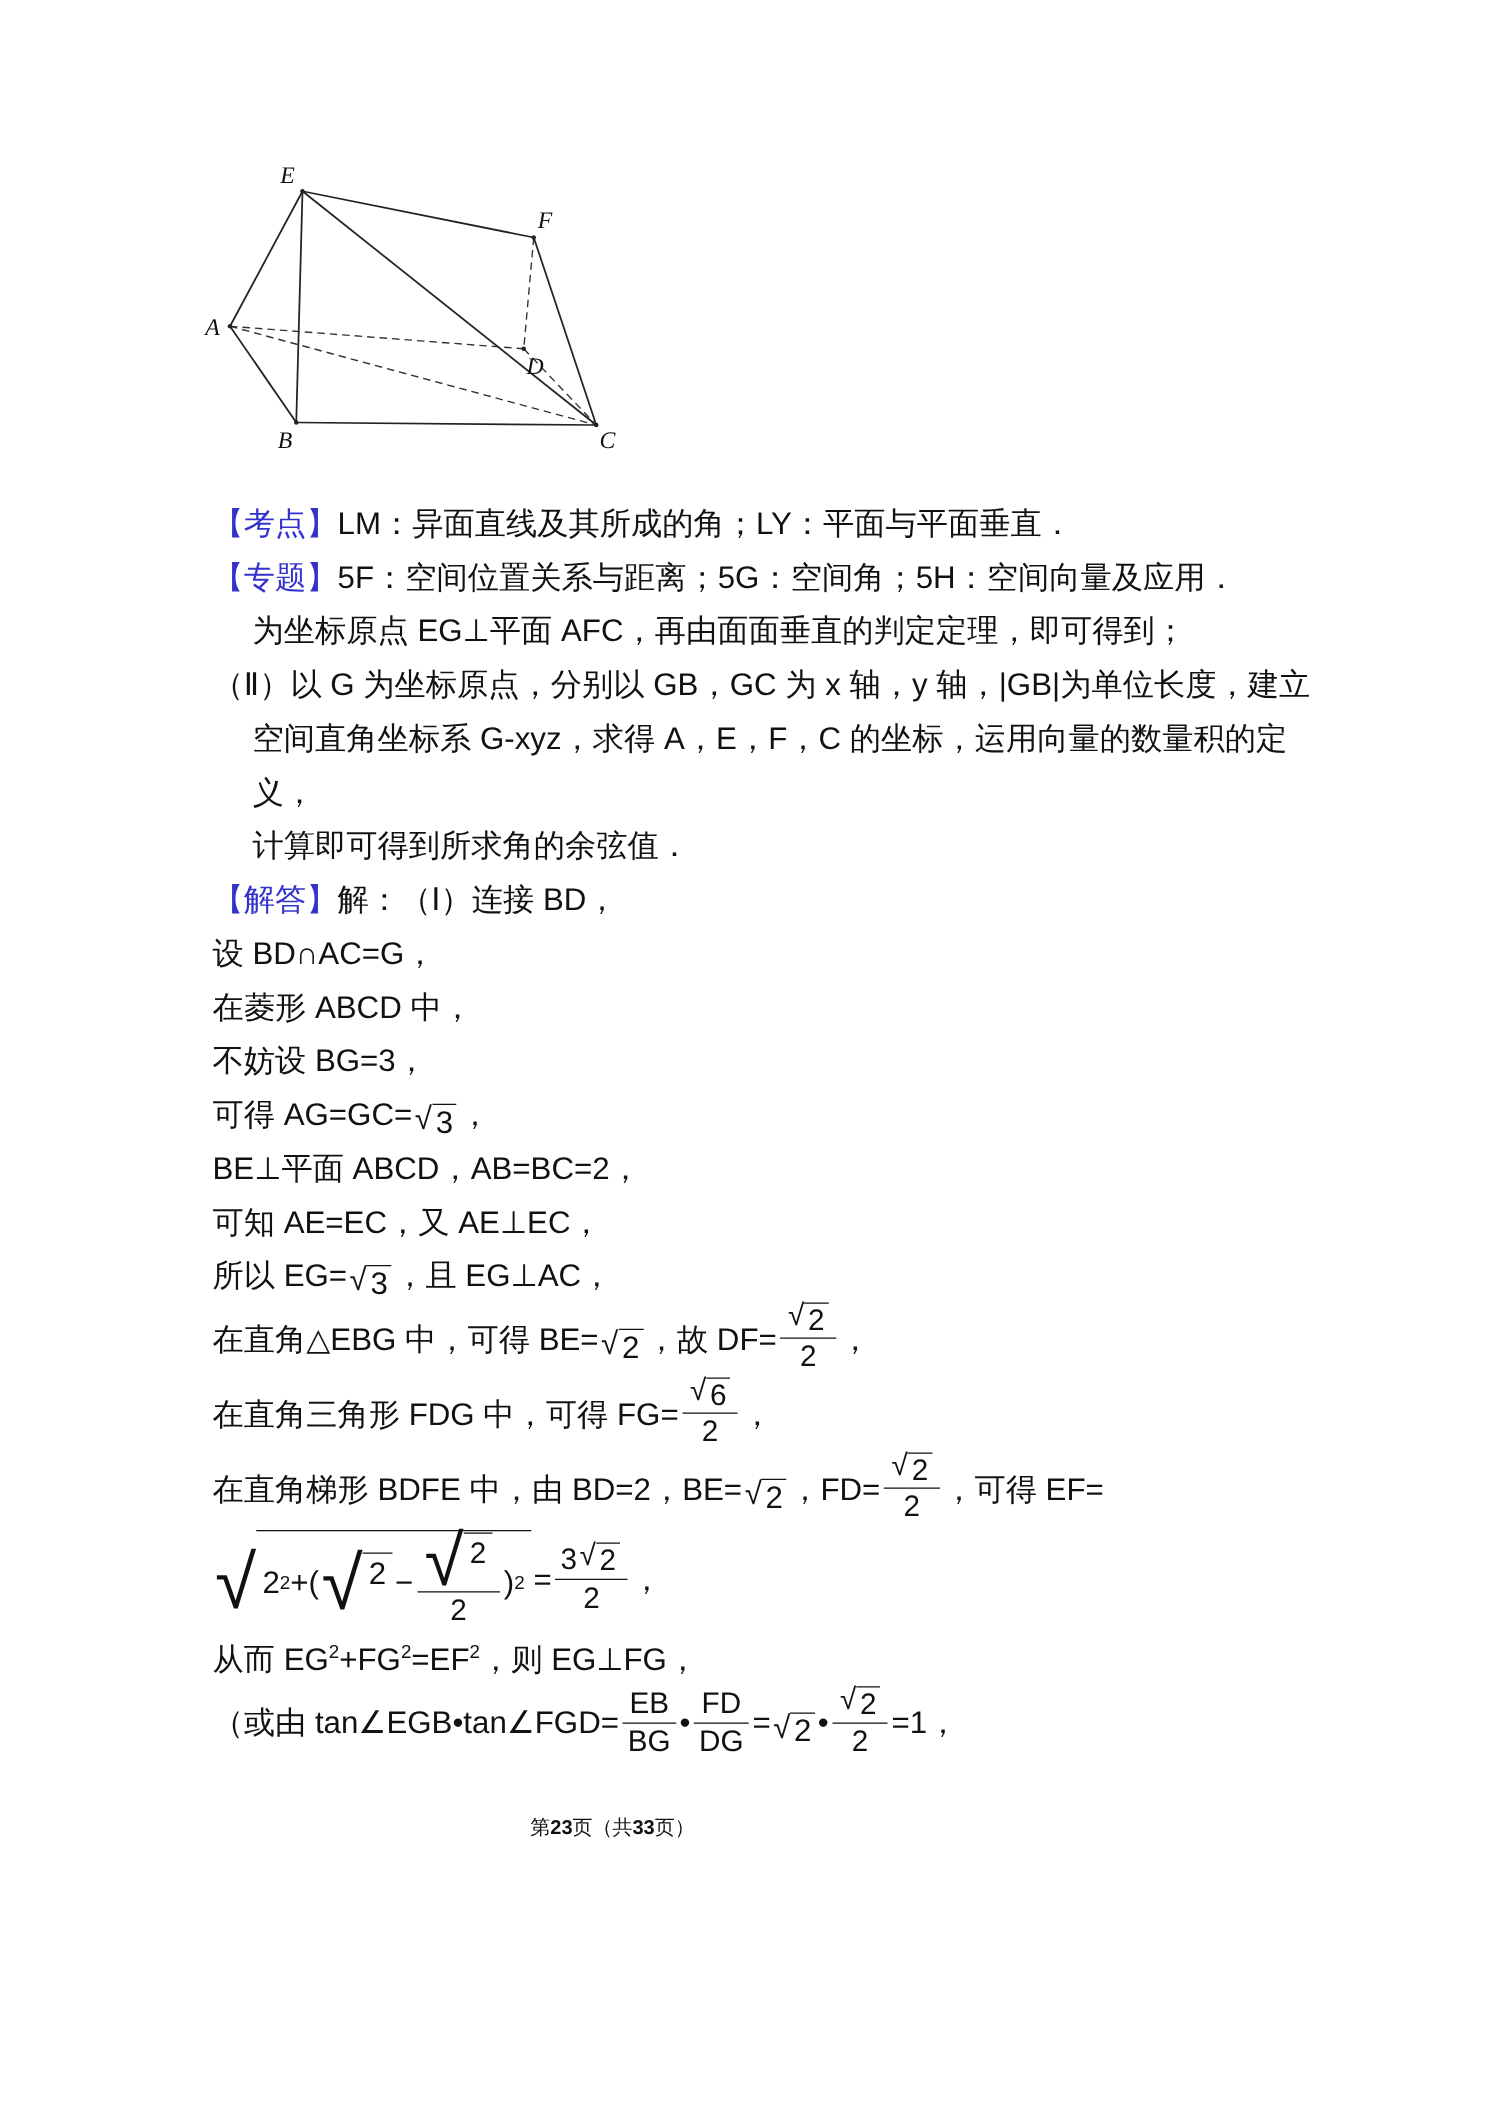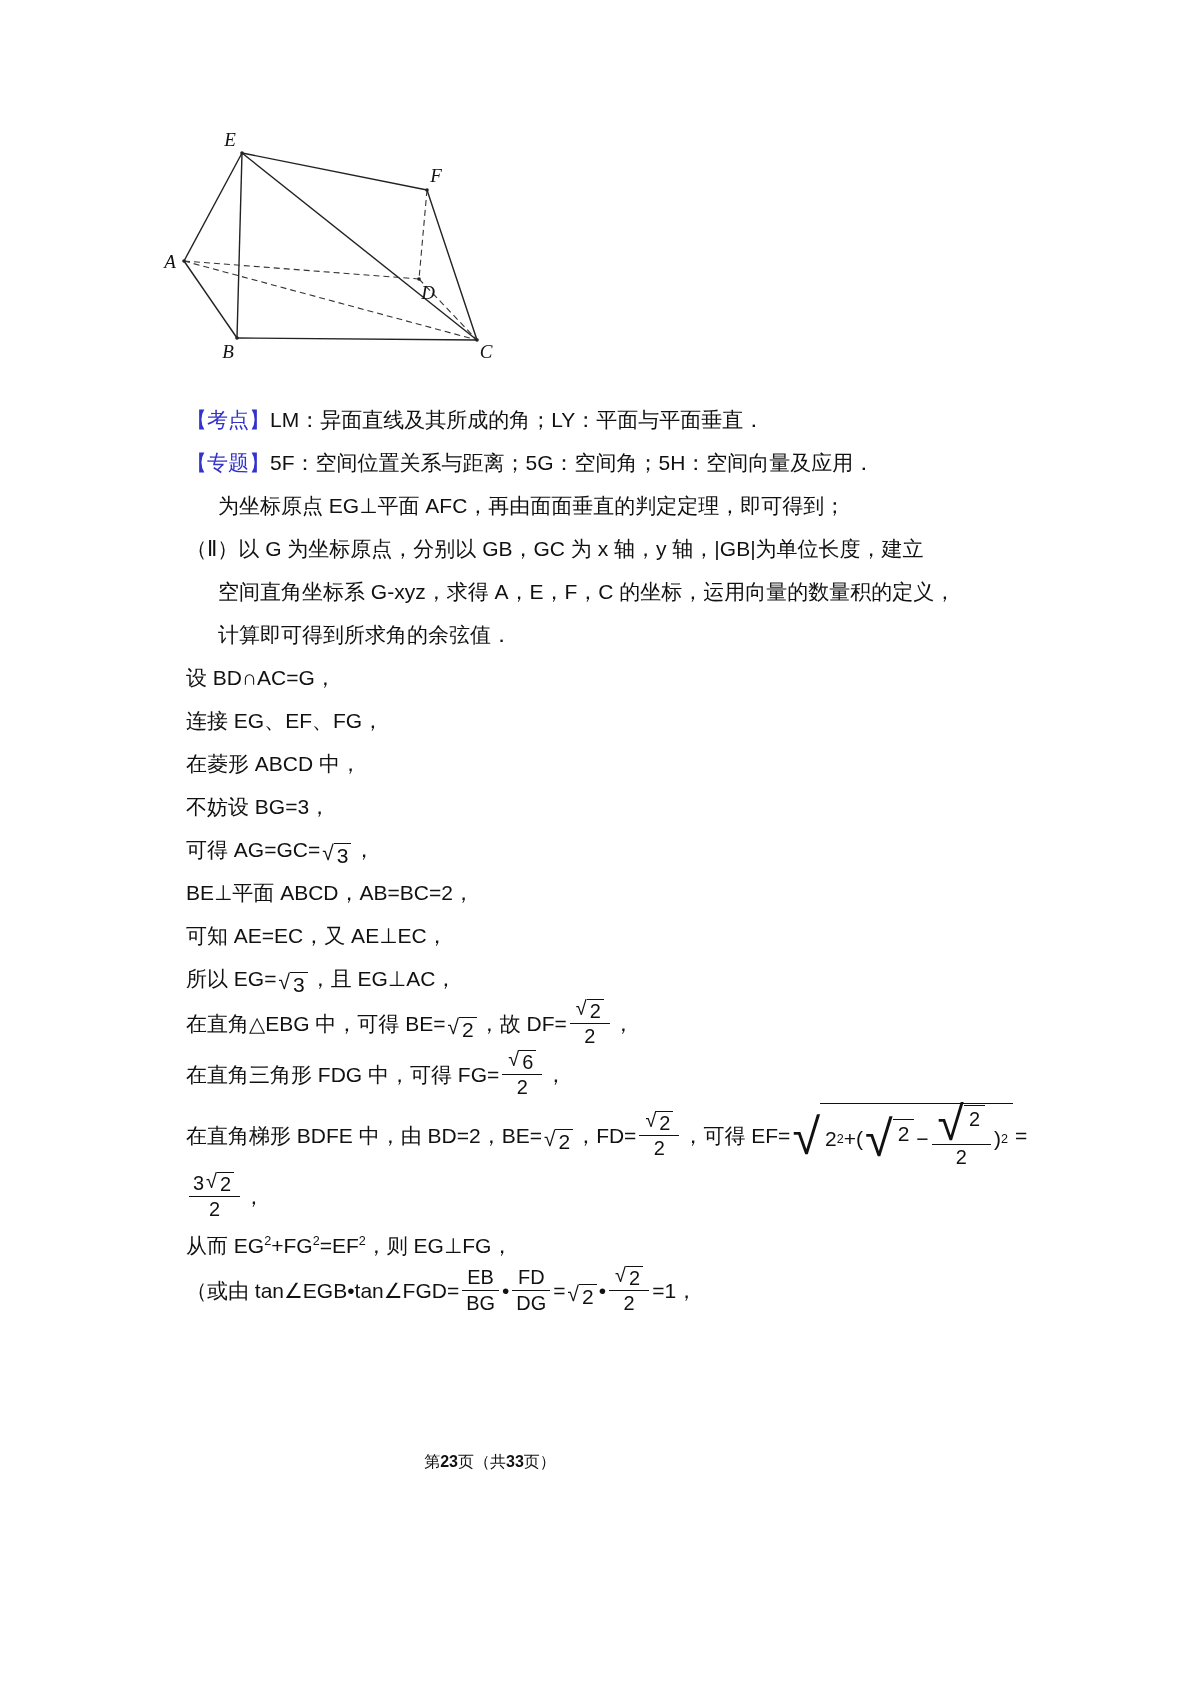--- a/index.html
+++ b/index.html
@@ -7,21 +7,21 @@
     width:1200px;height:1698px;position:relative;background:#ffffff;color:#111;
     font-family:"Liberation Sans","DejaVu Sans",sans-serif;
     overflow:hidden;
   }
   .figure{position:absolute;left:162px;top:128px;width:390px;height:245px;}
   .figure svg{display:block;}
   .figure text{
     font-family:"Liberation Serif","DejaVu Serif",serif;
     font-style:italic;font-size:19px;fill:#111;
   }
-  .content{position:absolute;left:170px;top:398px;width:890px;font-size:21px;margin-left:16px;}
+  .content{position:absolute;left:170px;top:398px;width:890px;font-size:25px;}
   .line{line-height:43px;}
   .line.indent{padding-left:32px;}
   .tag{color:var(--accent,#3333cc);}
   sup{font-size:0.6em;line-height:0;}
   b{font-weight:bold;}
 
   
   .sqrt{display:inline-flex;align-items:flex-start;margin:0 2px;vertical-align:-3px;}
   .sqrt .rad{line-height:1.05;}
   .sqrt .rin{border-top:1.5px solid #111;padding:0 3px;line-height:1.15;margin-top:1px;}
@@ -82,22 +82,22 @@
     </svg>
   </div>
 
   <div class="content" id="content">
       <div class="line"><span class="tag">【考点】</span>LM：异面直线及其所成的角；LY：平面与平面垂直．</div>
       <div class="line"><span class="tag">【专题】</span>5F：空间位置关系与距离；5G：空间角；5H：空间向量及应用．</div>
       <div class="line indent">为坐标原点 EG⊥平面 AFC，再由面面垂直的判定定理，即可得到；</div>
       <div class="line">（Ⅱ）以 G 为坐标原点，分别以 GB，GC 为 x 轴，y 轴，|GB|为单位长度，建立</div>
       <div class="line indent">空间直角坐标系 G-xyz，求得 A，E，F，C 的坐标，运用向量的数量积的定义，</div>
       <div class="line indent">计算即可得到所求角的余弦值．</div>
+      <div class="line"><span class="tag">【解答】</span>解：（Ⅰ）连接 BD，</div>
       <div class="line">设 BD∩AC=G，</div>
-      <div class="line">连接 EG、EF、FG，</div>
       <div class="line">在菱形 ABCD 中，</div>
       <div class="line">不妨设 BG=3，</div>
       <div class="line">可得 AG=GC=<span class="sqrt">
           <span class="rad">√</span>
           <span class="rin">3</span>
         </span>，</div>
       <div class="line">BE⊥平面 ABCD，AB=BC=2，</div>
       <div class="line">可知 AE=EC，又 AE⊥EC，</div>
       <div class="line">所以 EG=<span class="sqrt">
           <span class="rad">√</span>

